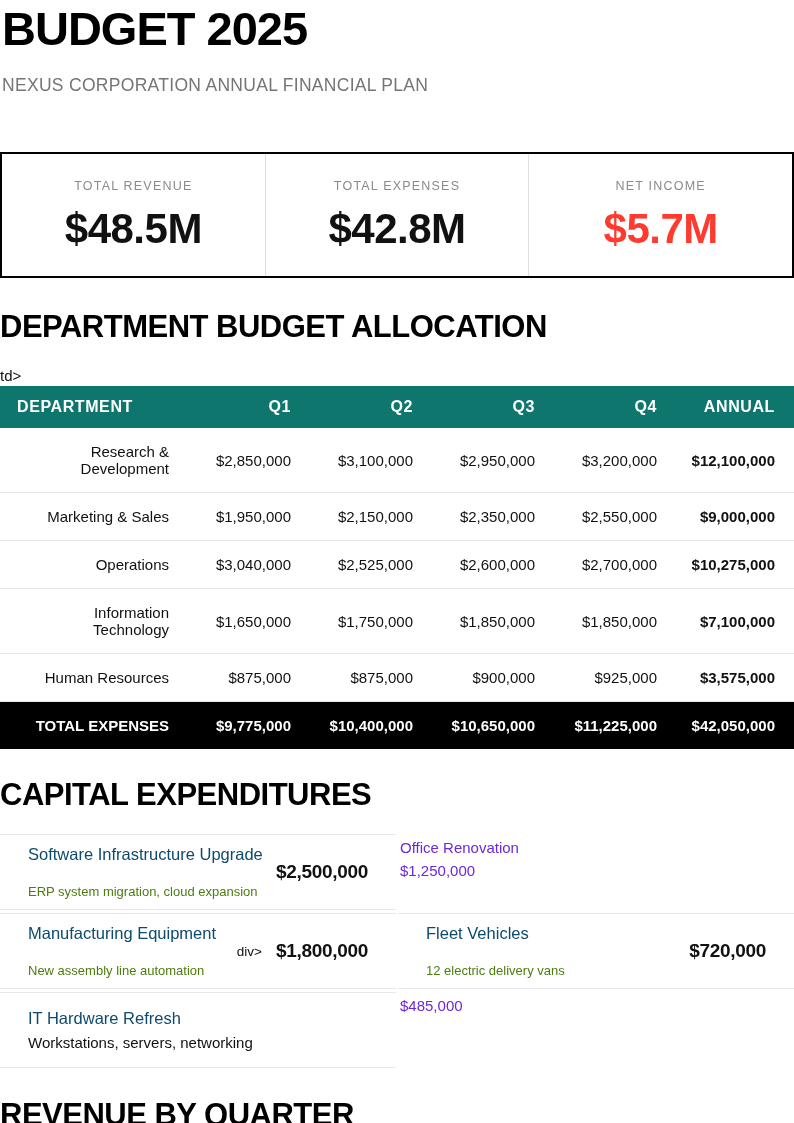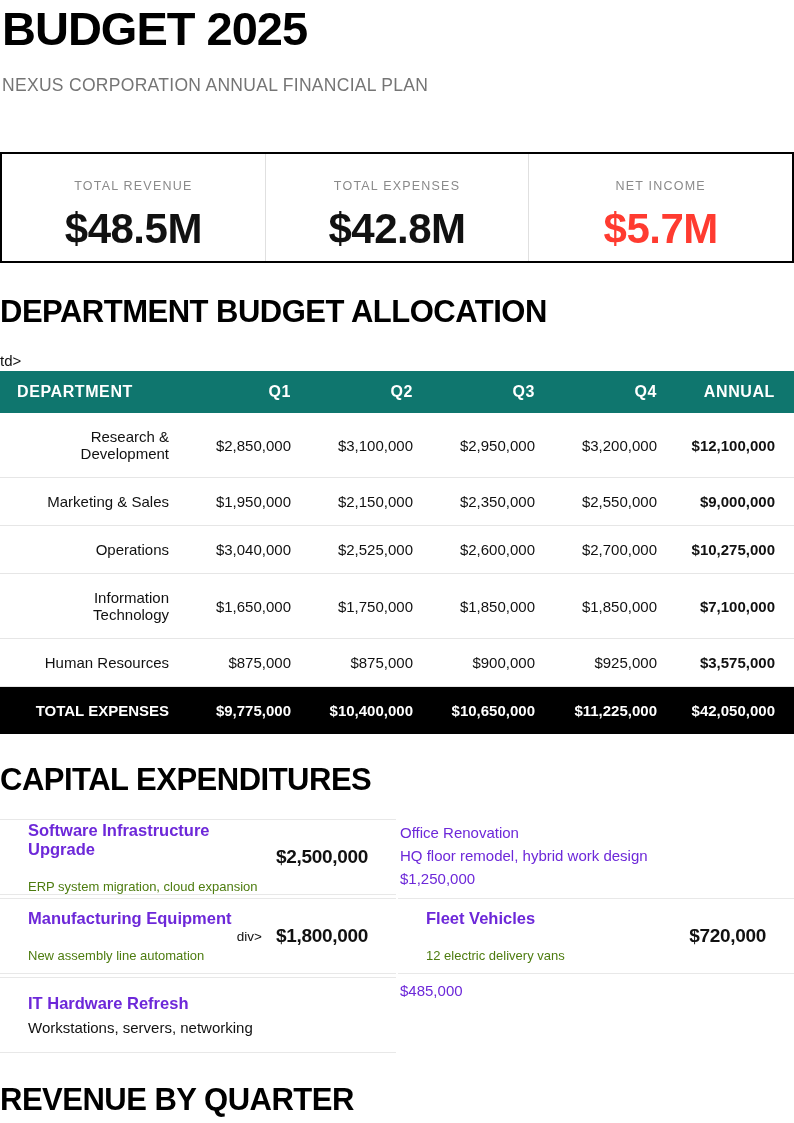--- a/index.html
+++ b/index.html
@@ -18,21 +18,21 @@
   }
   .subtitle {
     margin: 22px 0 0 2px;
     font-size: 17.5px; color: #757575; letter-spacing: 0.3px;
   }
 
   
   .summary-box {
     margin-top: 56px;
     border: 2px solid #000;
-    height: 111px;
+    height: 126px;
     display: flex;
   }
   .summary-card { flex: 1 1 0; text-align: center; padding-top: 25px; }
   .summary-card + .summary-card { border-left: 1px solid #e0e0e0; }
   .summary-label {
     font-size: 12.5px; color: #8a8a8a; letter-spacing: 1.2px; font-weight: 400;
   }
   .summary-value {
     margin-top: 12px; font-size: 42px; font-weight: 800; letter-spacing: -0.5px; color: #111;
   }
@@ -76,21 +76,21 @@
     display: grid;
     grid-template-columns: 396px 396px;
     grid-auto-rows: 76px;
     column-gap: 2px; row-gap: 3px;
   }
   .capex-cell.styled {
     border-top: 1px solid #e8e8e8; border-bottom: 1px solid #e8e8e8;
     display: flex; align-items: center; padding: 0 28px;
   }
   .capex-text { flex: 1 1 auto; min-width: 0; }
-  .capex-title { font-size: 16.5px; font-weight: 700; color: #6d28d9; }
+  .capex-title { font-size: 16.5px; font-weight: 400; color: #0c4a6e; }
   .capex-desc  { margin-top: 20px; font-size: 13px; color: #4d7c0f; }
   .capex-desc.dark { font-size: 15px; color: #111; margin-top: 6px; }
   .capex-amount { font-size: 19px; font-weight: 800; letter-spacing: -0.3px; white-space: nowrap; }
   .stray-div { font-size: 13.5px; color: #111; margin-right: 14px; white-space: nowrap; }
   .capex-cell.plain {
     padding: 3px 0 0 2px; font-size: 15px; line-height: 1.53; color: #6d28d9;
   }
 </style>
 </head>
 <body>
@@ -196,21 +196,20 @@
     <div class="capex-cell styled">
       <div class="capex-text">
         <div class="capex-title">Software Infrastructure Upgrade</div>
         <div class="capex-desc">ERP system migration, cloud expansion</div>
       </div>
       <div class="capex-amount">$2,500,000</div>
     </div>
 
     <div class="capex-cell plain">
       <div>Office Renovation</div>
-      <div>HQ floor remodel, hybrid work design</div>
       <div>$1,250,000</div>
     </div>
 
     <div class="capex-cell styled">
       <div class="capex-text">
         <div class="capex-title">Manufacturing Equipment</div>
         <div class="capex-desc">New assembly line automation</div>
       </div>
       <div class="stray-div">div&gt;</div>
       <div class="capex-amount">$1,800,000</div>

